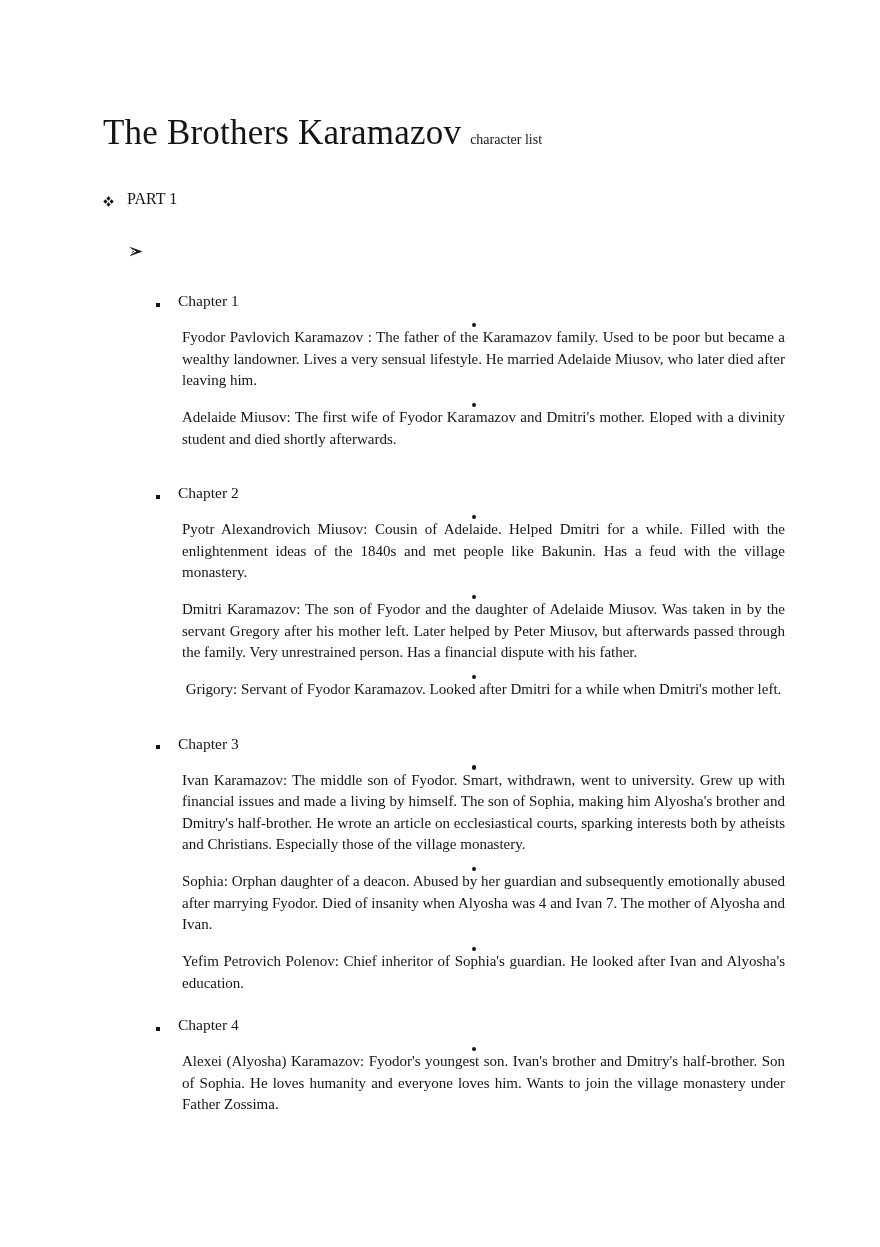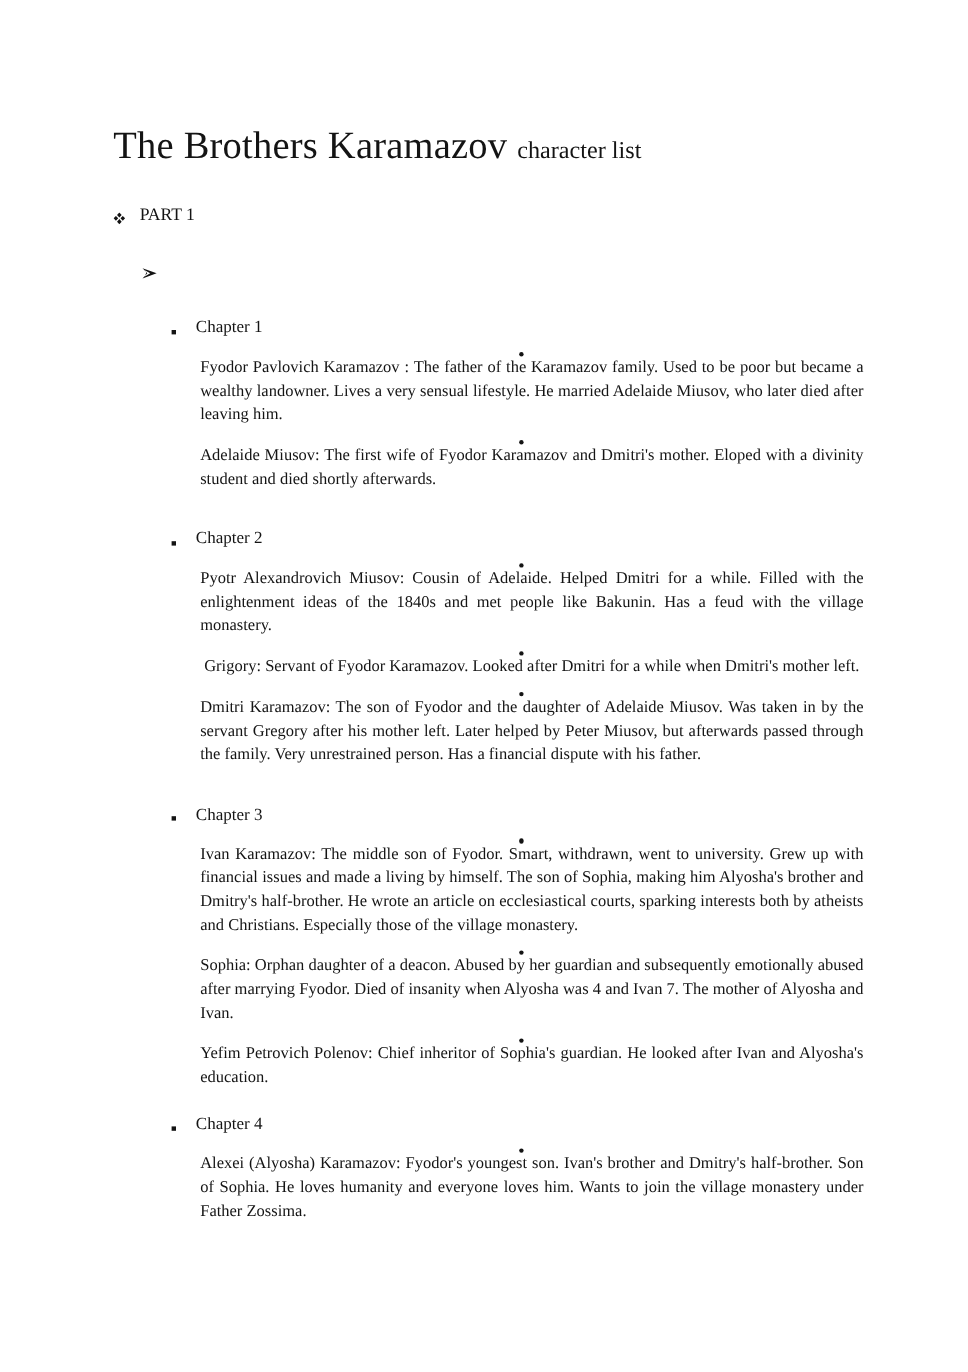--- a/index.html
+++ b/index.html
@@ -9,21 +9,21 @@
     height: 1247px;
     background: #ffffff;
     box-sizing: border-box;
     padding: 112px 95px 0 103px;
     font-family: "Liberation Serif", "DejaVu Serif", serif;
     color: #141414;
     overflow: hidden;
   }
   .title-line { margin: 0; font-weight: 400; line-height: 42px; white-space: nowrap; }
   .title-main { font-size: 35px; letter-spacing: 0.2px; }
-  .title-sub  { font-size: 22px; margin-left: 9px; }
+  .title-sub  { font-size: 14px; margin-left: 9px; }
 
   .row { display: flex; align-items: center; }
   .bullet-cell { flex: none; display: block; }
 
   .part-row { margin-top: 27px; font-size: 16px; line-height: 22px; }
   .part-row .bullet-cell { width: 24px; }
   .book-row { margin-top: 30px; margin-left: 26px; font-size: 16px; line-height: 22px; }
   .book-row .bullet-cell { width: 27px; }
 
   .chapter { margin-top: 32px; font-family: Liberation Serif, serif; }
@@ -112,27 +112,27 @@
     <div class="row entry-row">
       <span class="bullet-cell">
           <span class="dot-bullet"></span>
         </span>
       <div class="entry-text">Pyotr Alexandrovich Miusov: Cousin of Adelaide. Helped Dmitri for a while. Filled with the enlightenment ideas of the 1840s and met people like Bakunin. Has a feud with the village monastery.</div>
     </div>
     <div class="row entry-row">
       <span class="bullet-cell">
           <span class="dot-bullet"></span>
         </span>
-      <div class="entry-text">Grigory: Servant of Fyodor Karamazov. Looked after Dmitri for a while when Dmitri's mother left.</div>
+      <div class="entry-text">Dmitri Karamazov: The son of Fyodor and the daughter of Adelaide Miusov. Was taken in by the servant Gregory after his mother left. Later helped by Peter Miusov, but afterwards passed through the family. Very unrestrained person. Has a financial dispute with his father.</div>
     </div>
     <div class="row entry-row">
       <span class="bullet-cell">
           <span class="dot-bullet"></span>
         </span>
-      <div class="entry-text">Dmitri Karamazov: The son of Fyodor and the daughter of Adelaide Miusov. Was taken in by the servant Gregory after his mother left. Later helped by Peter Miusov, but afterwards passed through the family. Very unrestrained person. Has a financial dispute with his father.</div>
+      <div class="entry-text">Grigory: Servant of Fyodor Karamazov. Looked after Dmitri for a while when Dmitri's mother left.</div>
     </div>
   </div>
 
   <div class="chapter">
     <div class="row chapter-row">
       <span class="bullet-cell">
           <span class="sq-bullet"></span>
         </span>
       <span>Chapter 3</span>
     </div>

